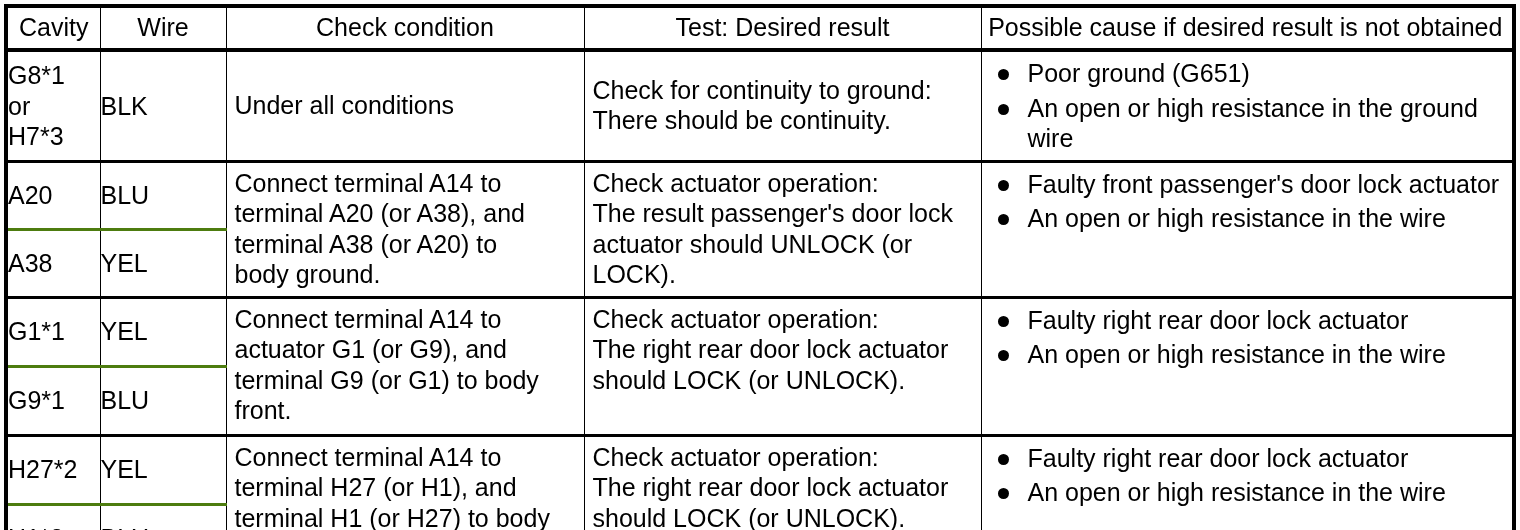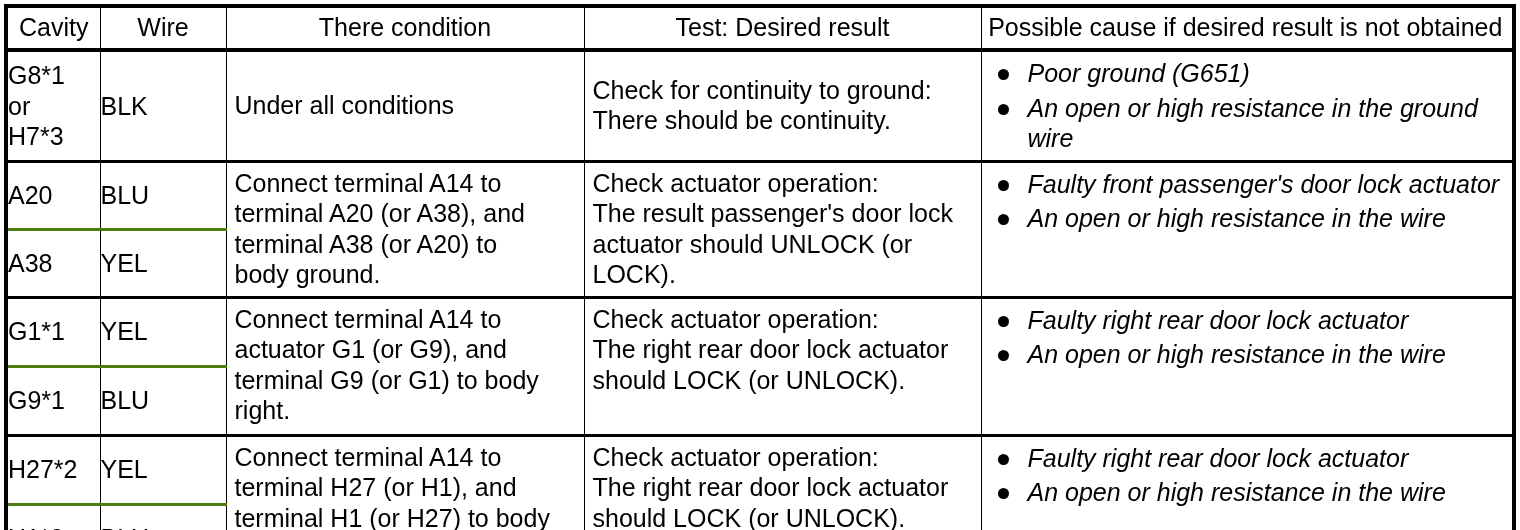--- a/index.html
+++ b/index.html
@@ -84,21 +84,20 @@
     border-top: 3px solid #4d7c0f;
   }
 
   .stack-line { display: block; }
 
   
   ul.causes {
     list-style: none;
     margin: 0;
     padding: 0;
-    font-style: italic;
   }
   ul.causes li {
     position: relative;
     padding-left: 36px;
     margin: 0 0 4px 0;
     font-size: 25px;
     line-height: 1.22;
   }
   ul.causes li:last-child { margin-bottom: 0; }
   ul.causes li .bullet {
@@ -122,21 +121,21 @@
         <col class="c-wire">
         <col class="c-cond">
         <col class="c-test">
         <col class="c-cause">
     </colgroup>
 
     <thead>
       <tr>
         <th>Cavity</th>
         <th>Wire</th>
-        <th>There condition</th>
+        <th>Check condition</th>
         <th>Test: Desired result</th>
         <th class="cause-head">Possible cause if desired result is not obtained</th>
       </tr>
     </thead>
 
     <tbody>
 
       <tr class="group-start">
         <td class="mid" rowspan="1" style="height:99px">
           <span class="stack-line">G8*1</span>
@@ -184,21 +183,21 @@
         <td class="mid">YEL</td>
       </tr>
 
       <tr class="group-start">
         <td class="mid" style="height:66px">G1*1</td>
         <td class="mid">YEL</td>
         <td class="body-text" rowspan="2">
           <span class="stack-line">Connect terminal A14 to</span>
           <span class="stack-line">actuator G1 (or G9), and</span>
           <span class="stack-line">terminal G9 (or G1) to body</span>
-          <span class="stack-line">right.</span>
+          <span class="stack-line">front.</span>
         </td>
         <td class="body-text" rowspan="2">
           <span class="stack-line">Check actuator operation:</span>
           <span class="stack-line">The right rear door lock actuator</span>
           <span class="stack-line">should LOCK (or UNLOCK).</span>
         </td>
         <td class="cause" rowspan="2">
           <ul class="causes">
             <li><span class="bullet"></span><span>Faulty right rear door lock actuator</span></li>
             <li><span class="bullet"></span><span>An open or high resistance in the wire</span></li>

